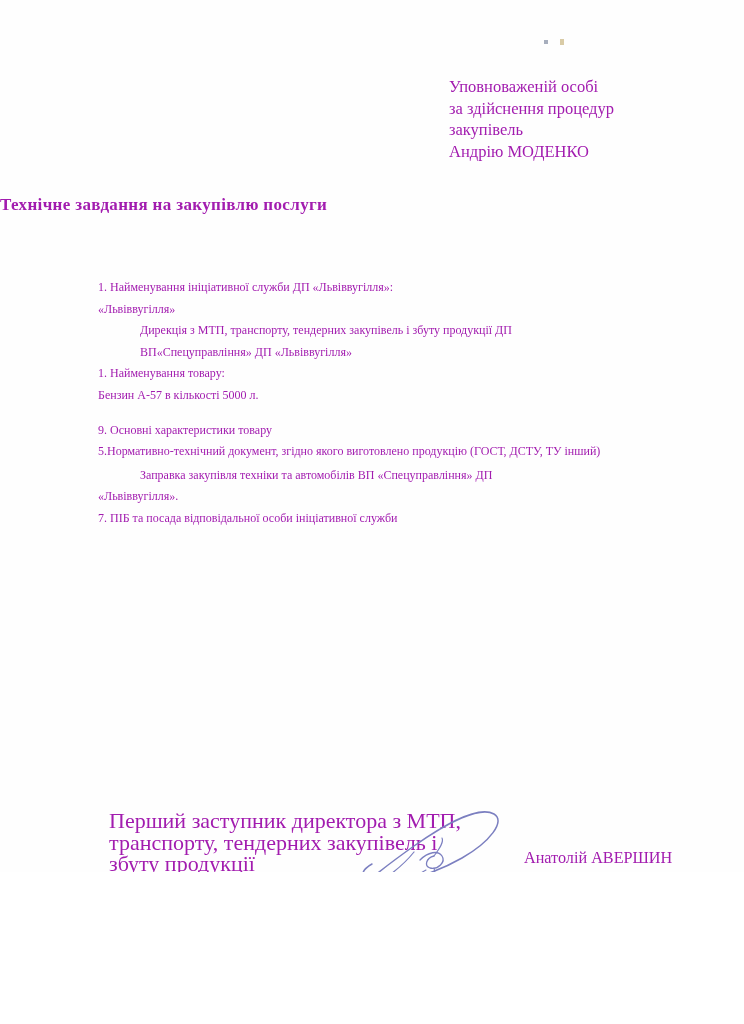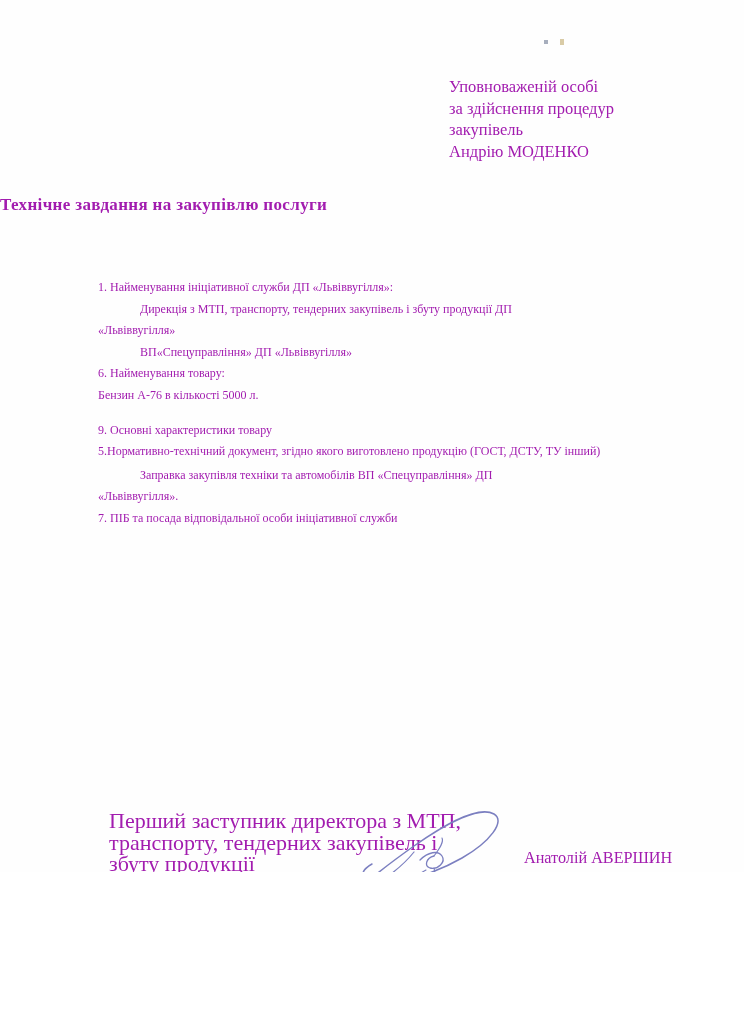--- a/index.html
+++ b/index.html
@@ -102,27 +102,27 @@
   <div class="addressee">Уповноваженій особі
 за здійснення процедур
 закупівель
 Андрію МОДЕНКО</div>
 
   <div class="doc-title">Технічне завдання на закупівлю послуги</div>
 
   <div class="body-block">
 
     <p class="ln">1. Найменування ініціативної служби ДП «Львіввугілля»:</p>
+    <p class="ln">«Львіввугілля»</p>
     <p class="ln indent">Дирекція з МТП, транспорту, тендерних закупівель і збуту продукції  ДП</p>
-    <p class="ln">«Львіввугілля»</p>
 
     <p class="ln indent">ВП«Спецуправління» ДП «Львіввугілля»</p>
 
-    <p class="ln">6.  Найменування  товару:</p>
-    <p class="ln">Бензин А-76 в кількості 5000 л.</p>
+    <p class="ln">1.  Найменування  товару:</p>
+    <p class="ln">Бензин А-57 в кількості 5000 л.</p>
 
     <p class="ln gap-4">9. Основні  характеристики товару</p>
 
     <p class="ln just">5.Нормативно-технічний документ, згідно якого виготовлено продукцію (ГОСТ, ДСТУ, ТУ інший)</p>
 
     <p class="ln indent just gap-2">Заправка закупівля техніки та автомобілів ВП «Спецуправління» ДП</p>
     <p class="ln">«Львіввугілля».</p>
 
     <p class="ln">7. ПІБ та посада відповідальної особи ініціативної служби</p>
   </div>

